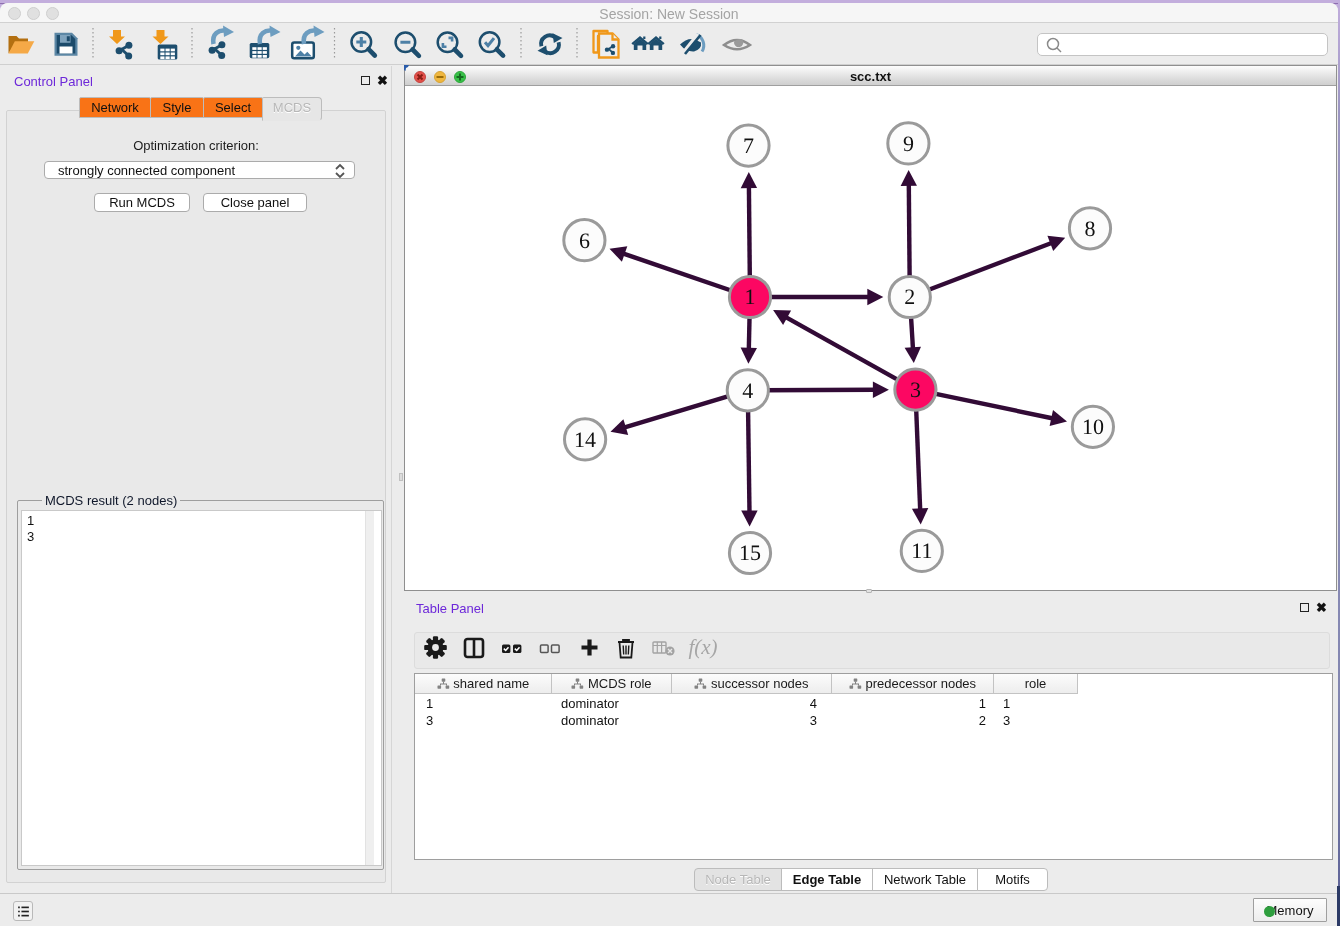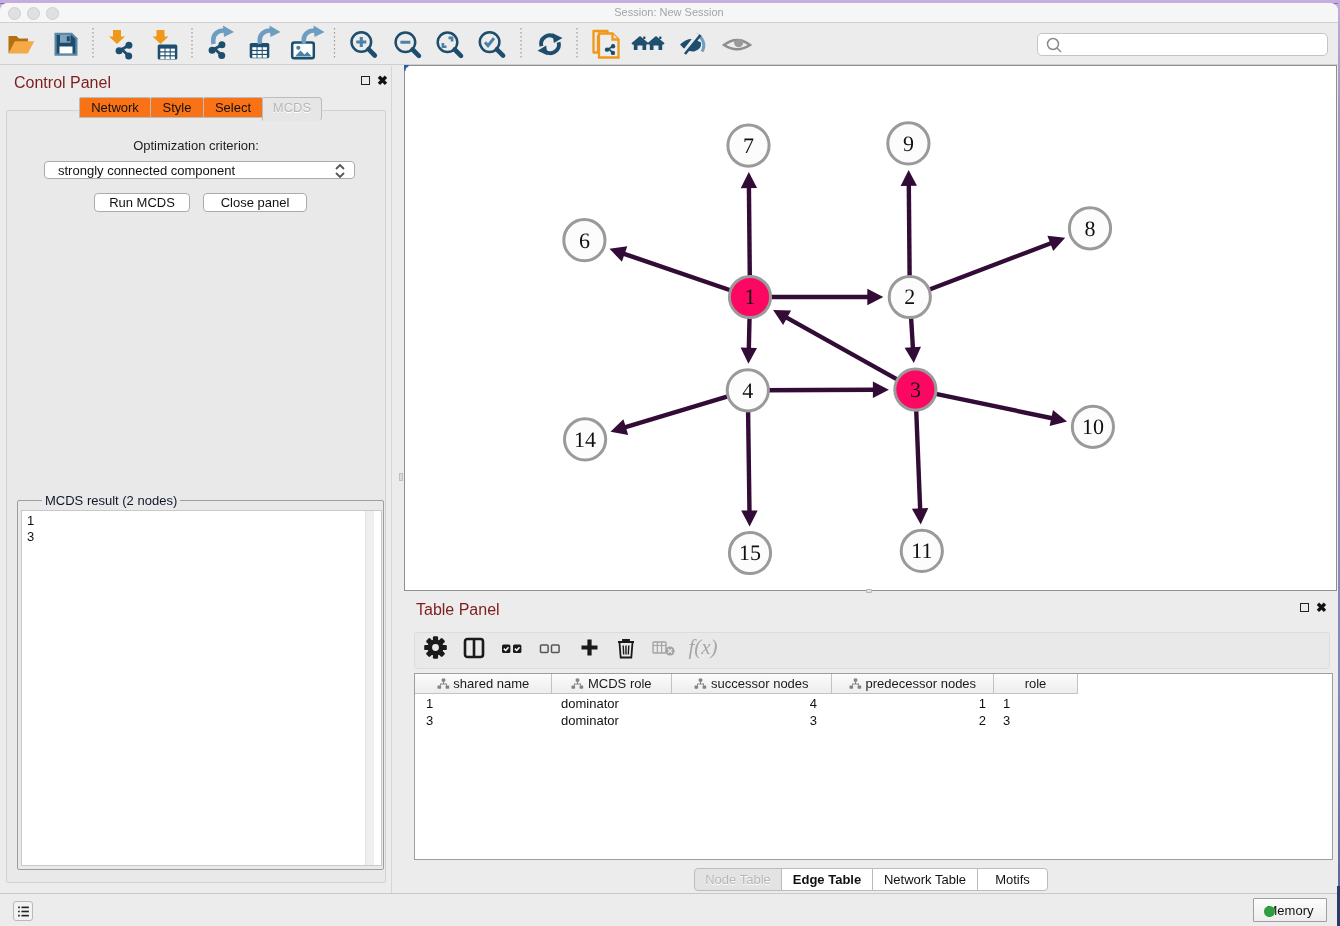--- a/index.html
+++ b/index.html
@@ -1,23 +1,23 @@
 <!DOCTYPE html>
 <html><head><meta charset="utf-8"><style>
 *{margin:0;padding:0;box-sizing:border-box}
 html,body{width:1340px;height:926px;overflow:hidden;background:#c3aedd;font-family:"Liberation Sans",sans-serif;-webkit-font-smoothing:antialiased}
 #win{position:absolute;left:0;top:3px;width:1338px;height:923px;background:#ececec;border-radius:8px 8px 0 0;overflow:hidden}
 #titlebar{position:absolute;left:0;top:0;width:100%;height:20px;background:#f6f6f6;border-bottom:1px solid #d1d1d1}
 .tl{position:absolute;top:4px;width:13px;height:13px;border-radius:50%;background:#e0e0e0;border:1px solid #cecece}
-#title{position:absolute;top:3px;width:100%;text-align:center;font-size:11px;color:#a4a4a4}
+#title{position:absolute;top:3px;width:100%;text-align:center;font-size:14px;color:#a4a4a4}
 #toolbar{position:absolute;left:0;top:20px;width:100%;height:42px;background:#ececec;border-bottom:1px solid #cfcfcf}
 #searchbox{position:absolute;left:1037px;top:10px;width:291px;height:23px;background:#fff;border:1px solid #c4c4c4;border-radius:5px}
 
 #cpanel{position:absolute;left:0;top:63px;width:392px;height:827px;background:#ececec;border-right:1px solid #d6d6d6}
-.phead{position:absolute;font-size:16px;color:#7f1d1d}
+.phead{position:absolute;font-size:13px;color:#6d28d9}
 .flbtn{position:absolute;width:9px;height:9px;border:1.5px solid #222}
 .xbtn{position:absolute;font-size:13px;font-weight:bold;color:#111}
 .tab{position:absolute;top:31px;height:21px;background:#f97316;border:1px solid #bcbcbc;font-size:13px;color:#111;text-align:center;line-height:20px;z-index:3;border-radius:2px 2px 0 0}
 #cbody{position:absolute;left:6px;top:44px;width:380px;height:773px;background:#e9e9e9;border:1px solid #d2d2d2;border-radius:2px;z-index:1}
 #ocl{position:absolute;left:0;top:27px;width:100%;text-align:center;font-size:13px;color:#1c1c1c}
 #combo{position:absolute;left:37px;top:50px;width:311px;height:18px;background:#fff;border:1px solid #ababab;border-radius:4px;font-size:13px;color:#111;line-height:17px;padding-left:13px}
 .btn{position:absolute;top:82px;height:19px;background:#fff;border:1px solid #ababab;border-radius:4px;font-size:13px;color:#111;text-align:center;line-height:18px}
 #mcdsgrp{position:absolute;left:10px;top:389px;width:367px;height:370px;border:1px solid #9e9e9e;border-radius:2px}
 #mcdslbl{position:absolute;left:24px;top:-8px;background:#e9e9e9;padding:0 3px;font-size:13px;color:#0f172a}
 #mcdstxt{position:absolute;left:3px;top:9px;width:361px;height:356px;background:#fff;border:1px solid #c9c9c9;font-size:13px;color:#111}
@@ -241,20 +241,38 @@
             <div id="mcdssb"></div>
           </div>
     </div>
   </div>
 </div>
 
 <div id="netframe">
       <svg width="5" height="6" style="position:absolute;left:-1px;top:-1px;z-index:5">
         <path d="M0 0 H5 L4 2 L2 3 L1.5 6 L0 5 z" fill="#2a5caa"></path>
       </svg>
+  <div id="nettitle">
+    <div class="tl2" style="left:9px;background:#e4504a;border:1px solid #c24540">
+          <svg width="10" height="10" style="position:absolute;left:0;top:0">
+            <path d="M2.5 2.5 L7.5 7.5 M7.5 2.5 L2.5 7.5" stroke="#871d14" stroke-width="2"></path>
+          </svg>
+        </div>
+    <div class="tl2" style="left:29px;background:#f0b73f;border:1px solid #d6a336">
+          <svg width="10" height="10" style="position:absolute;left:0;top:0">
+            <path d="M1.5 5 L8.5 5" stroke="#9a6c09" stroke-width="2"></path>
+          </svg>
+        </div>
+    <div class="tl2" style="left:49px;background:#38c148;border:1px solid #2da63c">
+          <svg width="10" height="10" style="position:absolute;left:0;top:0">
+            <path d="M5 1.5 L5 8.5 M1.5 5 L8.5 5" stroke="#156a20" stroke-width="2"></path>
+          </svg>
+        </div>
+    <div id="netname">scc.txt</div>
+  </div>
   <div id="canvas">
 <svg width="931" height="503" viewBox="405 87 931 503" style="display:block">
 <g stroke="#320b36" stroke-width="4.4" fill="none">
 <line x1="750.0" y1="297.0" x2="748.9" y2="186.1"></line>
 <line x1="750.0" y1="297.0" x2="622.7" y2="253.3"></line>
 <line x1="750.0" y1="297.0" x2="869.3" y2="297.0"></line>
 <line x1="750.0" y1="297.0" x2="748.8" y2="349.8"></line>
 <line x1="909.8" y1="297.0" x2="908.8" y2="183.9"></line>
 <line x1="909.8" y1="297.0" x2="1052.2" y2="242.7"></line>
 <line x1="909.8" y1="297.0" x2="913.0" y2="349.2"></line>

